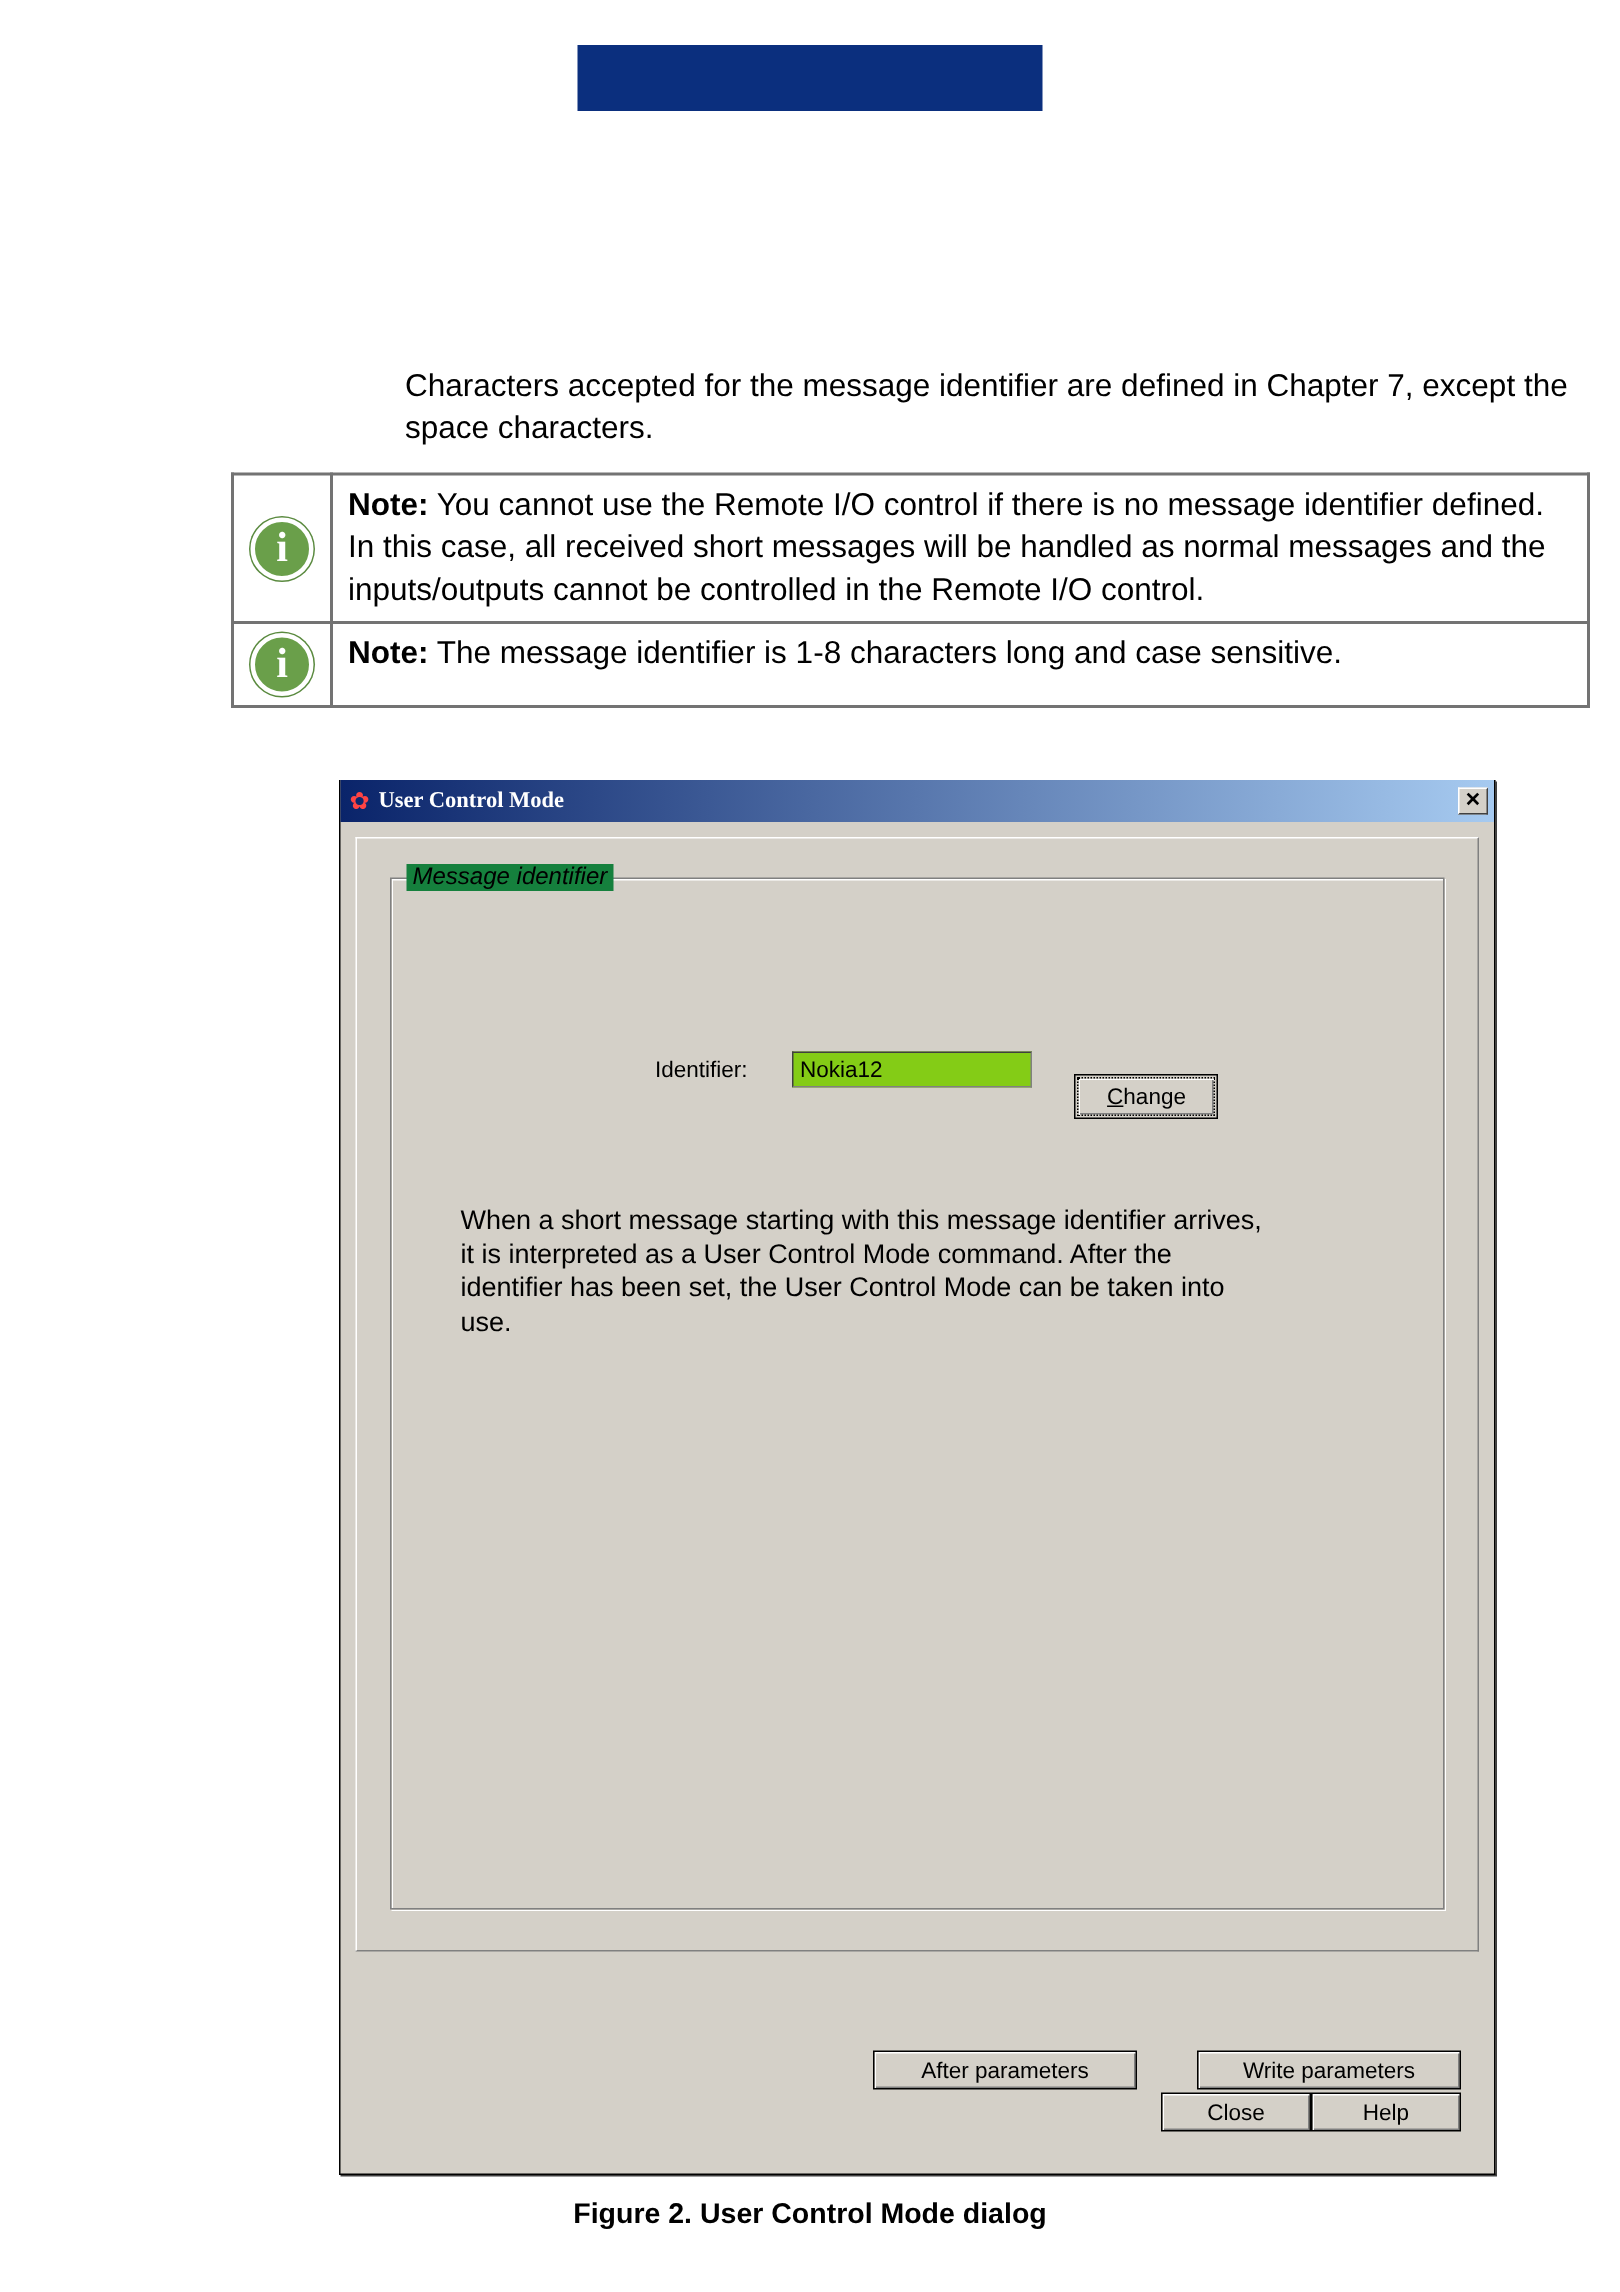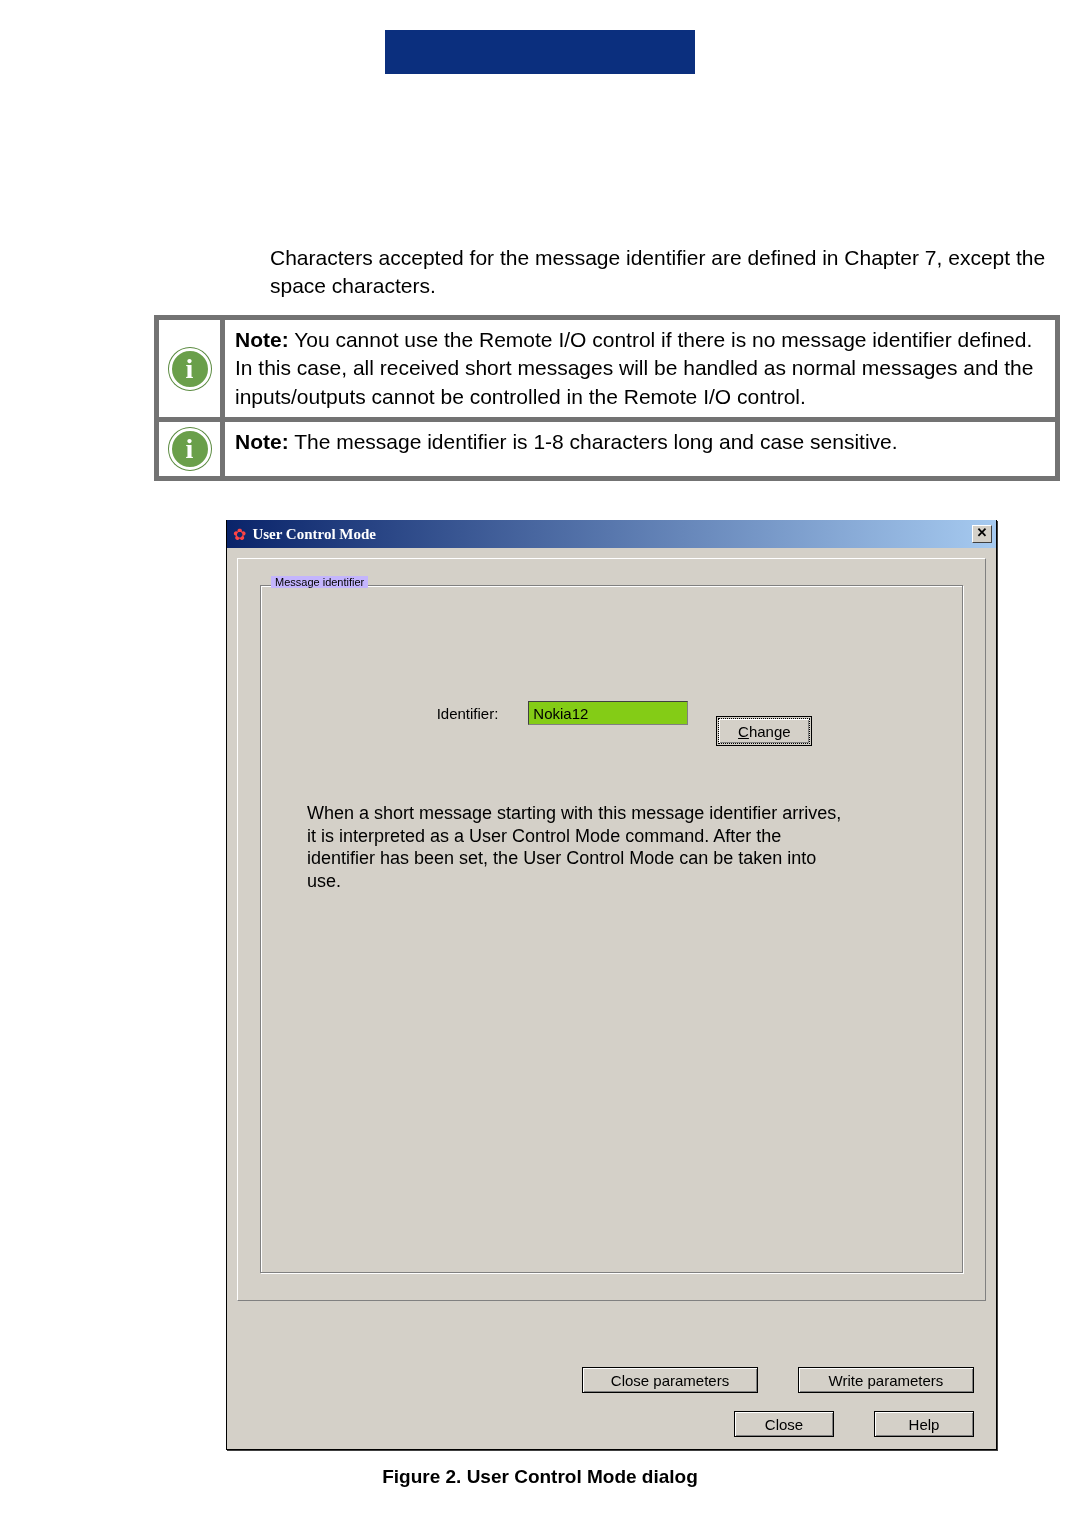--- a/index.html
+++ b/index.html
@@ -29,21 +29,21 @@
     line-height: 1.35;
   }
   .note-table {
     position: absolute;
     top: 315px;
     left: 154px;
     width: 906px;
     border-collapse: collapse;
   }
   .note-table td {
-    border: 5px solid #737373;
+    border: 2px solid #737373;
     vertical-align: top;
     padding: 6px 10px;
     font-size: 21px;
     line-height: 1.35;
   }
   .note-table td.icon-cell {
     width: 66px;
     text-align: center;
     vertical-align: middle;
     padding: 6px 4px;
@@ -154,24 +154,25 @@
     border: 1px solid #808080;
     box-shadow: inset 1px 1px 0 #fff, 1px 1px 0 #fff;
     padding: 32px 28px 28px 28px;
     position: relative;
     height: 688px;
   }
   .groupbox-title {
     position: absolute;
     top: -10px;
     left: 10px;
-    background: #c4b5fd;
+    background: #15803d;
     padding: 0 4px;
     font-family: Tahoma, sans-serif;
-    font-size: 11px;
+    font-size: 16px;
+    font-style: italic;
   }
   .field-row {
     display: flex;
     align-items: center;
     gap: 30px;
     margin-top: 64px;
     margin-left: 24px;
     font-family: Tahoma, sans-serif;
     font-size: 15px;
     justify-content: center;
@@ -216,23 +217,22 @@
   .bottom-row1 {
     position: absolute;
     right: 22px;
     bottom: 56px;
     display: flex;
     gap: 40px;
   }
   .bottom-row2 {
     position: absolute;
     right: 22px;
-    bottom: 12px;
-    display: flex;
-    gap: 40px;
+    bottom: 28px;
+    display: flex;
   }
   .wide-btn { min-width: 176px; }
   .narrow-btn { min-width: 100px; }
 
   .caption {
     position: absolute;
     top: 1466px;
     left: 0;
     width: 1080px;
     text-align: center;
@@ -284,21 +284,21 @@
         <span class="groupbox-title">Message identifier</span>
         <div class="field-row">
           <span>Identifier:</span>
           <input class="text-input" type="text" value="Nokia12" style="">
           <button class="win-btn focus"><span class="ul">C</span><span>hange</span></button>
         </div>
         <div class="desc-text">When a short message starting with this message identifier arrives, it is interpreted as a User Control Mode command. After the identifier has been set, the User Control Mode can be taken into use.</div>
       </div>
     </div>
     <div class="bottom-row1">
-      <button class="win-btn wide-btn">Close parameters</button>
+      <button class="win-btn wide-btn">After parameters</button>
       <button class="win-btn wide-btn">Write parameters</button>
     </div>
     <div class="bottom-row2">
       <button class="win-btn narrow-btn">Close</button>
       <button class="win-btn narrow-btn">Help</button>
     </div>
   </div>
 </div>
 
 <div class="caption">Figure 2. User Control Mode dialog</div>

